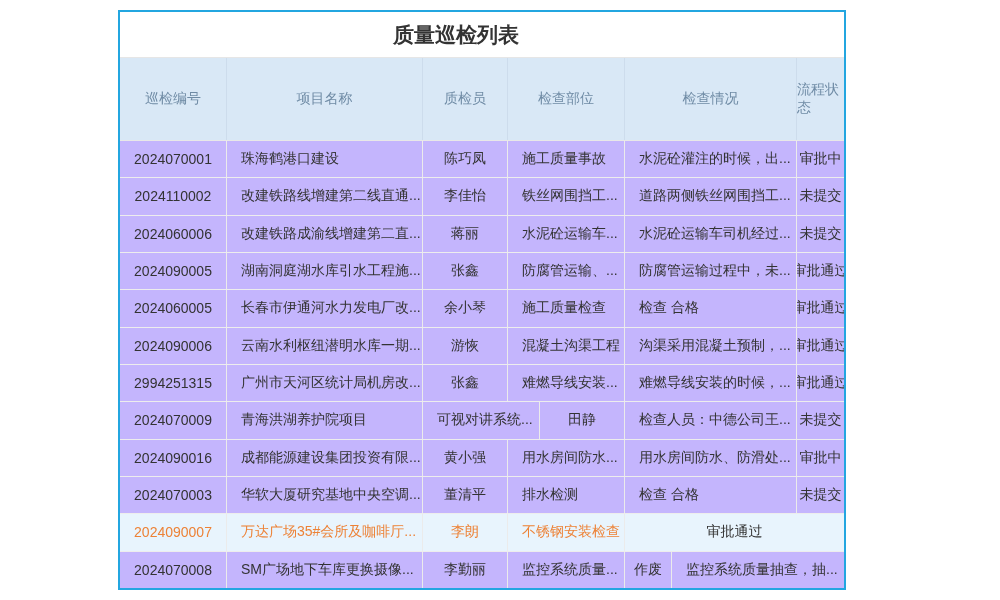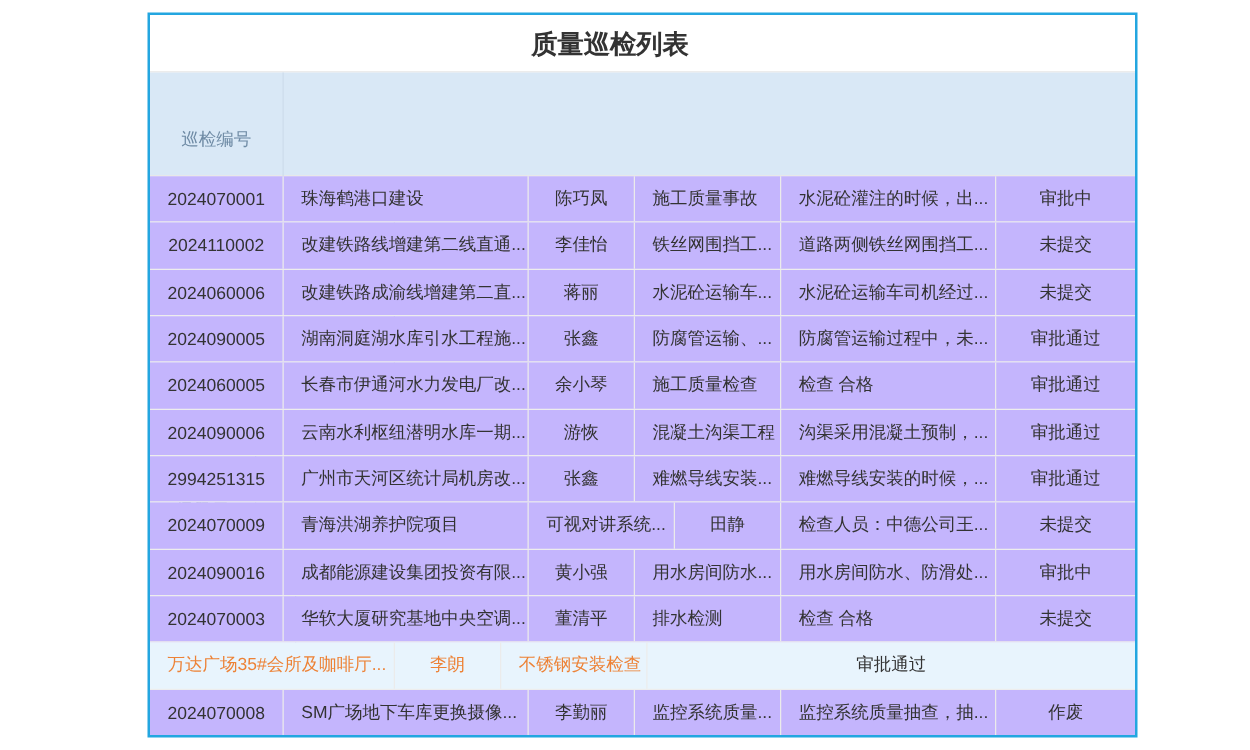--- a/index.html
+++ b/index.html
@@ -1,29 +1,29 @@
 <!DOCTYPE html>
 <html><head>
 <meta charset="utf-8">
 <style>
   html,body{margin:0;padding:0;background:#ffffff;width:1000px;height:600px;overflow:hidden;
     font-family:"Liberation Sans","DejaVu Sans",sans-serif;}
   .panel{
-    position:absolute;left:118px;top:10px;width:792px;height:580px;
+    position:absolute;left:118px;top:10px;width:728px;height:580px;
     box-sizing:border-box;border:2px solid #23a6e0;background:#ffffff;overflow:hidden;
     display:flex;flex-direction:column;
   }
   .panel-title{
     height:46px;flex:0 0 46px;border-bottom:1px solid #e6e6e6;
     display:flex;align-items:center;justify-content:center;
     font-size:21px;font-weight:bold;color:#333333;padding-right:52px;box-sizing:border-box;
   }
   .thead{
     flex:0 0 82px;height:82px;background:#d9e8f6;border-bottom:1px solid #e8e8e8;
-    display:flex;flex-direction:column;text-align:center;
+    display:flex;flex-direction:row;
   }
   .thead .cell{
     display:flex;align-items:center;justify-content:center;
     color:#6f8ba5;font-size:14px;border-right:1px solid #cddcec;box-sizing:border-box;
   }
   .thead .cell:last-child{border-right:none;}
   .tbody{flex:1;display:flex;flex-direction:column;}
   .row{flex:1;display:flex;flex-direction:row;border-bottom:1px solid #ededed;box-sizing:border-box;background:#c4b5fd;}
   .row:last-child{border-bottom:none;}
   .row .cell{
@@ -137,27 +137,28 @@
       </div>
       <div class="row">
         <div class="cell w0 ac c-id">2024070003</div>
         <div class="cell w1 al c-project">华软大厦研究基地中央空调...</div>
         <div class="cell w2 ac c-inspector">董清平</div>
         <div class="cell w3 al c-part">排水检测</div>
         <div class="cell w4 al c-situation">检查 合格</div>
         <div class="cell w5 ac c-status st-unsubmitted">未提交</div>
       </div>
       <div class="row hl">
+        <div class="cell w0 ac c-id">2024090007</div>
         <div class="cell w1 al c-project">万达广场35#会所及咖啡厅...</div>
         <div class="cell w2 ac c-inspector">李朗</div>
         <div class="cell w3 al c-part">不锈钢安装检查</div>
         <div class="cell w5 ac c-status st-approved">审批通过</div>
       </div>
       <div class="row">
         <div class="cell w0 ac c-id">2024070008</div>
         <div class="cell w1 al c-project">SM广场地下车库更换摄像...</div>
         <div class="cell w2 ac c-inspector">李勤丽</div>
         <div class="cell w3 al c-part">监控系统质量...</div>
+        <div class="cell w5 ac c-status st-voided">作废</div>
         <div class="cell w4 al c-situation">监控系统质量抽查，抽...</div>
-        <div class="cell w5 ac c-status st-voided">作废</div>
       </div>
     </div>
 </div>
 
 </body></html>

